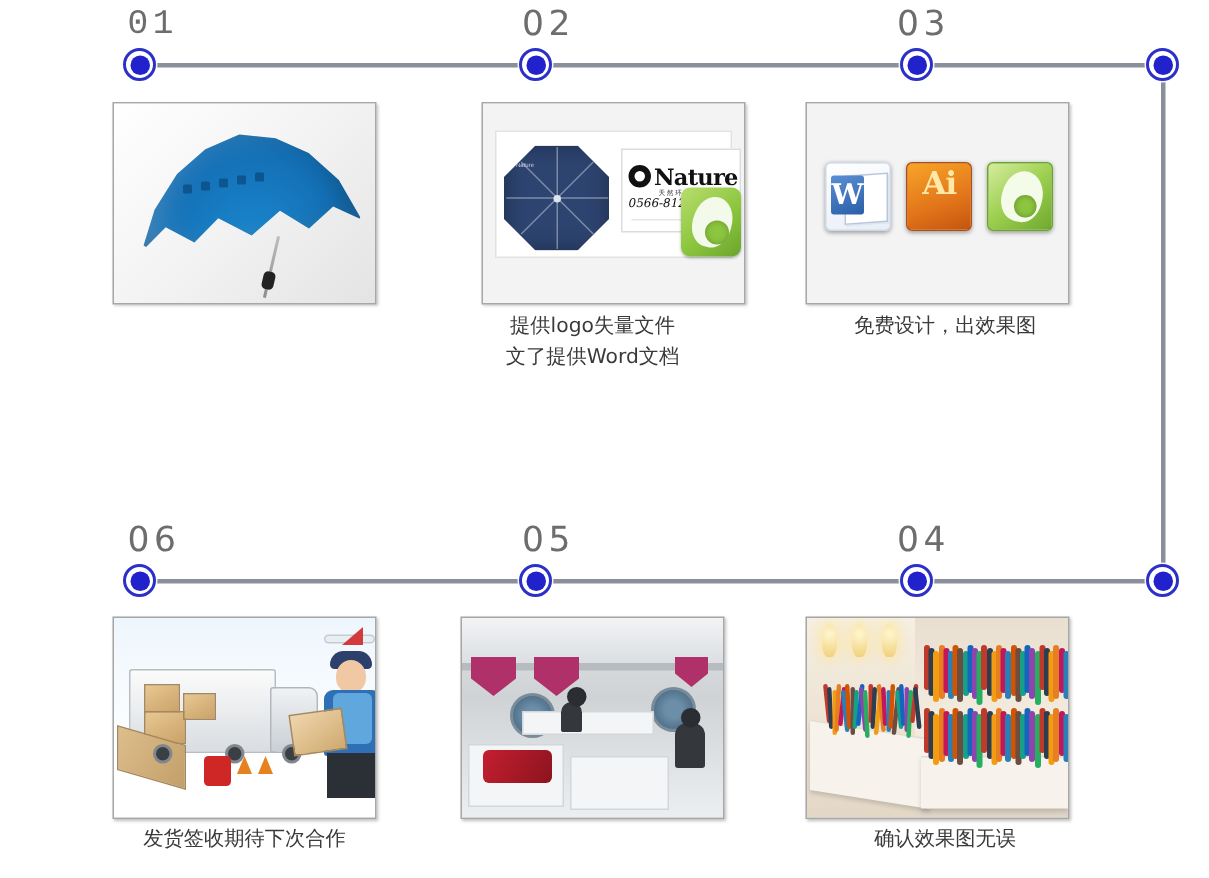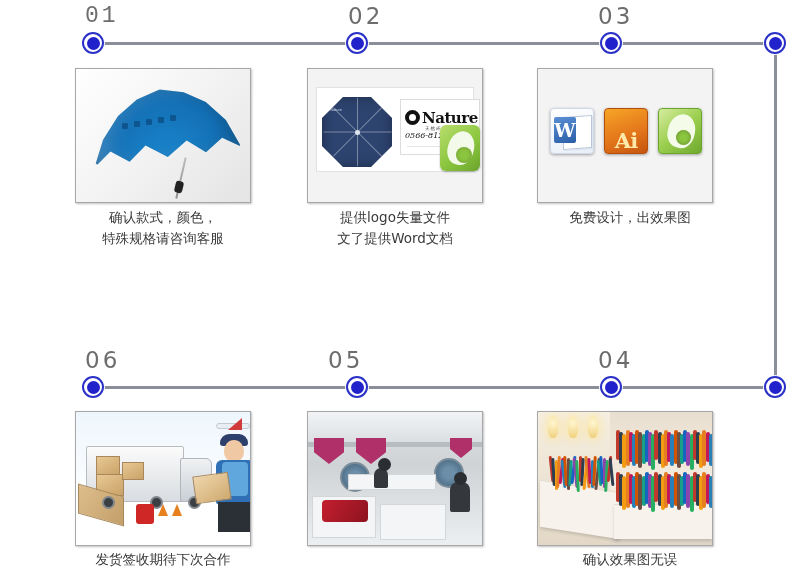--- a/index.html
+++ b/index.html
@@ -105,21 +105,21 @@
   .art-soft{position:absolute;inset:0;background:#f3f3f3;}
   .art-soft .row{position:absolute;left:12px;top:34px;width:152px;height:56px;display:flex;gap:10px;align-items:center;justify-content:center;}
   .ic{width:44px;height:44px;border-radius:4px;position:relative;box-shadow:0 1px 3px rgba(0,0,0,.35);overflow:hidden;}
   .ic-word{background:linear-gradient(160deg,#ffffff,#e8eef7);border:1px solid #cfd8e6;}
   .ic-word:before{content:"";position:absolute;left:12px;top:7px;width:27px;height:31px;background:#fff;border:1px solid #b9c6da;
     box-shadow:1px 1px 0 #dde5f0;transform:skewY(-4deg);}
   .ic-word span{position:absolute;left:3px;top:8px;width:22px;height:26px;background:linear-gradient(160deg,#5b8fd4,#2a5fa8);
     border-radius:2px;color:#fff;font-weight:bold;font-size:19px;display:flex;align-items:center;justify-content:center;
     font-family:"DejaVu Serif",serif;}
   .ic-ai{background:linear-gradient(160deg,#f7a527 0%,#e2741a 60%,#c4550f 100%);border:1px solid #b24f0d;
-    display:flex;align-items:flex-end;justify-content:center;}
+    display:flex;align-items:flex-start;justify-content:center;}
   .ic-ai span{color:#ffe9a8;font-weight:bold;font-size:21px;font-family:"DejaVu Serif",serif;letter-spacing:-1px;}
   .ic-cdr{background:linear-gradient(140deg,#d6ec9f 0%,#9ccf4f 50%,#6fa92e 100%);border:1px solid #6aa52c;}
   .ic-cdr:before{content:"";position:absolute;left:9px;top:5px;width:27px;height:34px;border-radius:50% 50% 44% 44%;
     background:#f4fbe8;transform:rotate(14deg);}
   .ic-cdr:after{content:"";position:absolute;left:17px;top:21px;width:15px;height:15px;border-radius:50%;
     background:#8cc63f;box-shadow:inset 0 0 4px rgba(0,0,0,.3);}
 
   
   .art-ship{position:absolute;inset:0;background:linear-gradient(to bottom,#eef6fd 0%,#ffffff 70%);}
   .art-ship .truckbody{position:absolute;left:10px;top:34px;width:96px;height:54px;background:linear-gradient(to bottom,#fbfbfb,#d9dde1);
@@ -186,28 +186,26 @@
         <div class="logo-row">
           <span style="left:0;top:6px;"></span>
             <span style="left:12px;top:4px;"></span>
           <span style="left:24px;top:2px;"></span>
             <span style="left:36px;top:0;"></span>
           <span style="left:48px;top:-2px;"></span>
         </div>
       </div>
     </div>
   </div>
-  <div class="caption" style="left:33px;top:207px;">确认款式，颜色，
-特殊规格请咨询客服</div>
 
   <div class="stepnum" style="left:348px;top:3px;">02</div>
   <div class="node" style="left:346px;top:32px;">
     <i></i>
   </div>
-  <div class="card" style="left:307px;top:68px;">
+  <div class="card" style="left:321px;top:68px;">
     <div class="thumb">
       <div class="art-logo">
         <div class="sheet"></div>
         <div class="oct">
           <b style="transform:rotate(0deg)"></b>
             <b style="transform:rotate(45deg)"></b>
           <b style="transform:rotate(90deg)"></b>
             <b style="transform:rotate(135deg)"></b>
           <b style="transform:rotate(180deg)"></b>
             <b style="transform:rotate(225deg)"></b>
@@ -283,21 +281,21 @@
         <div class="man-head"></div>
         <div class="man-body"></div>
         <div class="man-vest"></div>
         <div class="man-legs"></div>
         <div class="man-box"></div>
       </div>
     </div>
   </div>
   <div class="caption" style="left:33px;top:549px;">发货签收期待下次合作</div>
 
-  <div class="stepnum" style="left:328px;top:347px;">05</div>
+  <div class="stepnum" style="left:348px;top:347px;">05</div>
   <div class="node" style="left:346px;top:376px;">
     <i></i>
   </div>
   <div class="card" style="left:307px;top:411px;">
     <div class="thumb">
       <div class="art-fact">
         <div class="ceil"></div>
         <div class="beam"></div>
         <div class="curt" style="left:6px;"></div>
         <div class="curt" style="left:48px;"></div>

